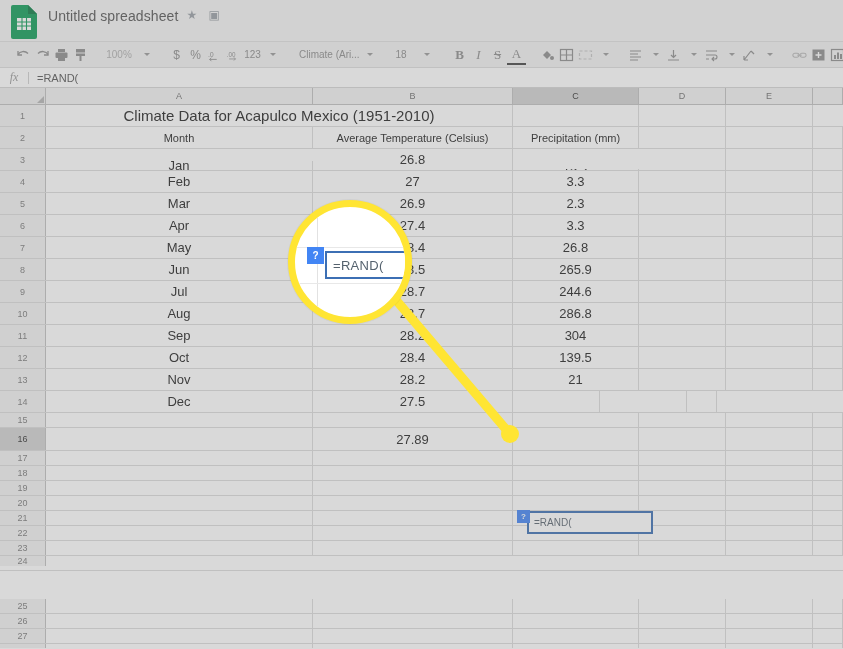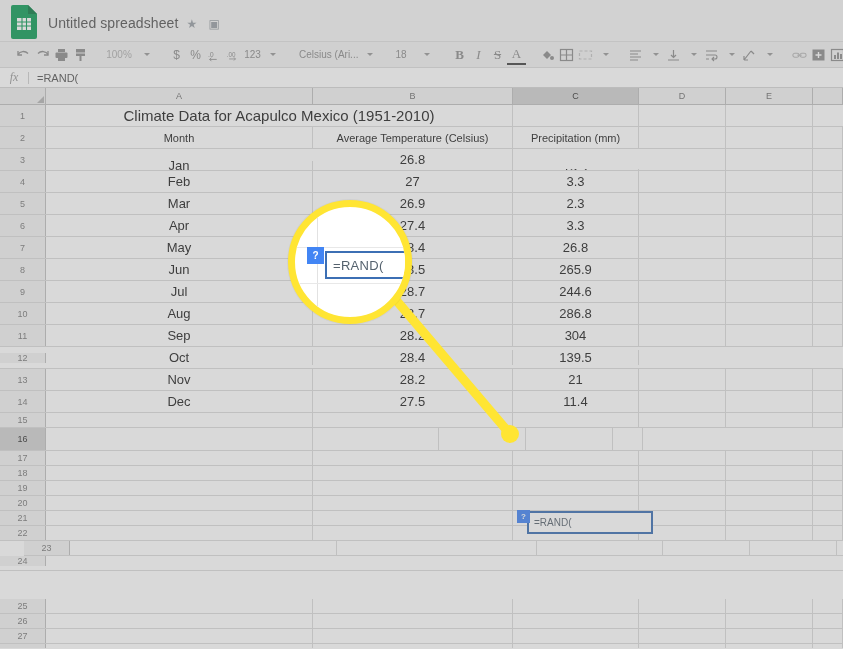--- a/index.html
+++ b/index.html
@@ -34,23 +34,23 @@
     background: #f5f5f5;
     border-bottom: 1px solid #e0e0e0;
   }
   .sheets-logo {
     position: absolute;
     left: 10px; top: 5px;
     width: 28px; height: 34px;
   }
   .doc-title-row {
     position: absolute;
-    left: 48px; top: 15px;
-    display: flex;
-    align-items: flex-end;
+    left: 48px; top: 8px;
+    display: flex;
+    align-items: flex-start;
     gap: 8px;
   }
   .doc-title {
     font-size: 14px;
     color: #555555;
     letter-spacing: 0.1px;
   }
   .title-icon {
     width: 14px; height: 14px;
     display: inline-block;
@@ -409,21 +409,21 @@
           <path d="M4 12h8M12 12l-2-2M12 12l-2 2" stroke="#8e8e8e" stroke-width="1" fill="none"></path>
         </svg>
     </span>
     <span class="tb tb-text" style="font-size:10px">123</span>
     <span class="tb">
         <i class="caret"></i>
       </span>
 
     <span class="tb-sep"></span>
 
-    <span class="tb tb-font">Celsius (Ari...</span>
+    <span class="tb tb-font">Climate (Ari...</span>
     <span class="tb">
         <i class="caret"></i>
       </span>
 
     <span class="tb-sep"></span>
 
     <span class="tb tb-size">18</span>
     <span class="tb" style="min-width:26px">
         <i class="caret"></i>
       </span>
@@ -627,21 +627,21 @@
         </div>
         <div class="row" style="height: 22px;">
           <div class="rowh">11</div>
           <div class="cell c-center" style="width: 267px; min-width: 267px;">Sep</div>
           <div class="cell c-center" style="width: 200px; min-width: 200px;">28.2</div>
           <div class="cell c-center" style="width: 126px; min-width: 126px;">304</div>
           <div class="cell" style="width: 87px; min-width: 87px;"></div>
           <div class="cell" style="width: 87px; min-width: 87px;"></div>
           <div class="cell" style="width: 30px; min-width: 30px;"></div>
         </div>
-        <div class="row" style="height: 22px; align-items: center;">
+        <div class="row" style="height: 22px;">
           <div class="rowh">12</div>
           <div class="cell c-center" style="width: 267px; min-width: 267px;">Oct</div>
           <div class="cell c-center" style="width: 200px; min-width: 200px;">28.4</div>
           <div class="cell c-center" style="width: 126px; min-width: 126px;">139.5</div>
           <div class="cell" style="width: 87px; min-width: 87px;"></div>
           <div class="cell" style="width: 87px; min-width: 87px;"></div>
           <div class="cell" style="width: 30px; min-width: 30px;"></div>
         </div>
         <div class="row" style="height: 22px;">
           <div class="rowh">13</div>
@@ -649,37 +649,37 @@
           <div class="cell c-center" style="width: 200px; min-width: 200px;">28.2</div>
           <div class="cell c-center" style="width: 126px; min-width: 126px;">21</div>
           <div class="cell" style="width: 87px; min-width: 87px;"></div>
           <div class="cell" style="width: 87px; min-width: 87px;"></div>
           <div class="cell" style="width: 30px; min-width: 30px;"></div>
         </div>
         <div class="row" style="height: 22px;">
           <div class="rowh">14</div>
           <div class="cell c-center" style="width: 267px; min-width: 267px;">Dec</div>
           <div class="cell c-center" style="width: 200px; min-width: 200px;">27.5</div>
-          <div class="cell c-center" style="width: 126px; min-width: 126px;">11.4</div>
           <div class="cell" style="width: 87px; min-width: 87px;"></div>
           <div class="cell" style="width: 87px; min-width: 87px;"></div>
           <div class="cell" style="width: 30px; min-width: 30px;"></div>
         </div>
         <div class="row" style="height: 15px;">
           <div class="rowh">15</div>
           <div class="cell" style="width: 267px; min-width: 267px;"></div>
           <div class="cell" style="width: 200px; min-width: 200px;"></div>
           <div class="cell" style="width: 126px; min-width: 126px;"></div>
           <div class="cell" style="width: 87px; min-width: 87px;"></div>
           <div class="cell" style="width: 87px; min-width: 87px;"></div>
           <div class="cell" style="width: 30px; min-width: 30px;"></div>
         </div>
         <div class="row" style="height: 23px;">
           <div class="rowh active">16</div>
           <div class="cell" style="width: 267px; min-width: 267px;"></div>
+          <div class="cell c-center" style="width: 200px; min-width: 200px;">27.89</div>
           <div class="cell" style="width: 126px; min-width: 126px;"></div>
           <div class="cell" style="width: 87px; min-width: 87px;"></div>
           <div class="cell" style="width: 87px; min-width: 87px;"></div>
           <div class="cell" style="width: 30px; min-width: 30px;"></div>
         </div>
         <div class="row" style="height: 15px;">
           <div class="rowh">17</div>
           <div class="cell" style="width: 267px; min-width: 267px;"></div>
           <div class="cell" style="width: 200px; min-width: 200px;"></div>
           <div class="cell" style="width: 126px; min-width: 126px;"></div>
@@ -725,21 +725,21 @@
         </div>
         <div class="row" style="height: 15px;">
           <div class="rowh">22</div>
           <div class="cell" style="width: 267px; min-width: 267px;"></div>
           <div class="cell" style="width: 200px; min-width: 200px;"></div>
           <div class="cell" style="width: 126px; min-width: 126px;"></div>
           <div class="cell" style="width: 87px; min-width: 87px;"></div>
           <div class="cell" style="width: 87px; min-width: 87px;"></div>
           <div class="cell" style="width: 30px; min-width: 30px;"></div>
         </div>
-        <div class="row" style="height: 15px; margin-left: 24px;">
+        <div class="row" style="height: 15px;">
           <div class="rowh">23</div>
           <div class="cell" style="width: 267px; min-width: 267px;"></div>
           <div class="cell" style="width: 200px; min-width: 200px;"></div>
           <div class="cell" style="width: 126px; min-width: 126px;"></div>
           <div class="cell" style="width: 87px; min-width: 87px;"></div>
           <div class="cell" style="width: 87px; min-width: 87px;"></div>
           <div class="cell" style="width: 30px; min-width: 30px;"></div>
         </div>
         <div class="row" style="height: 15px; flex-direction: column;">
           <div class="rowh">24</div>

